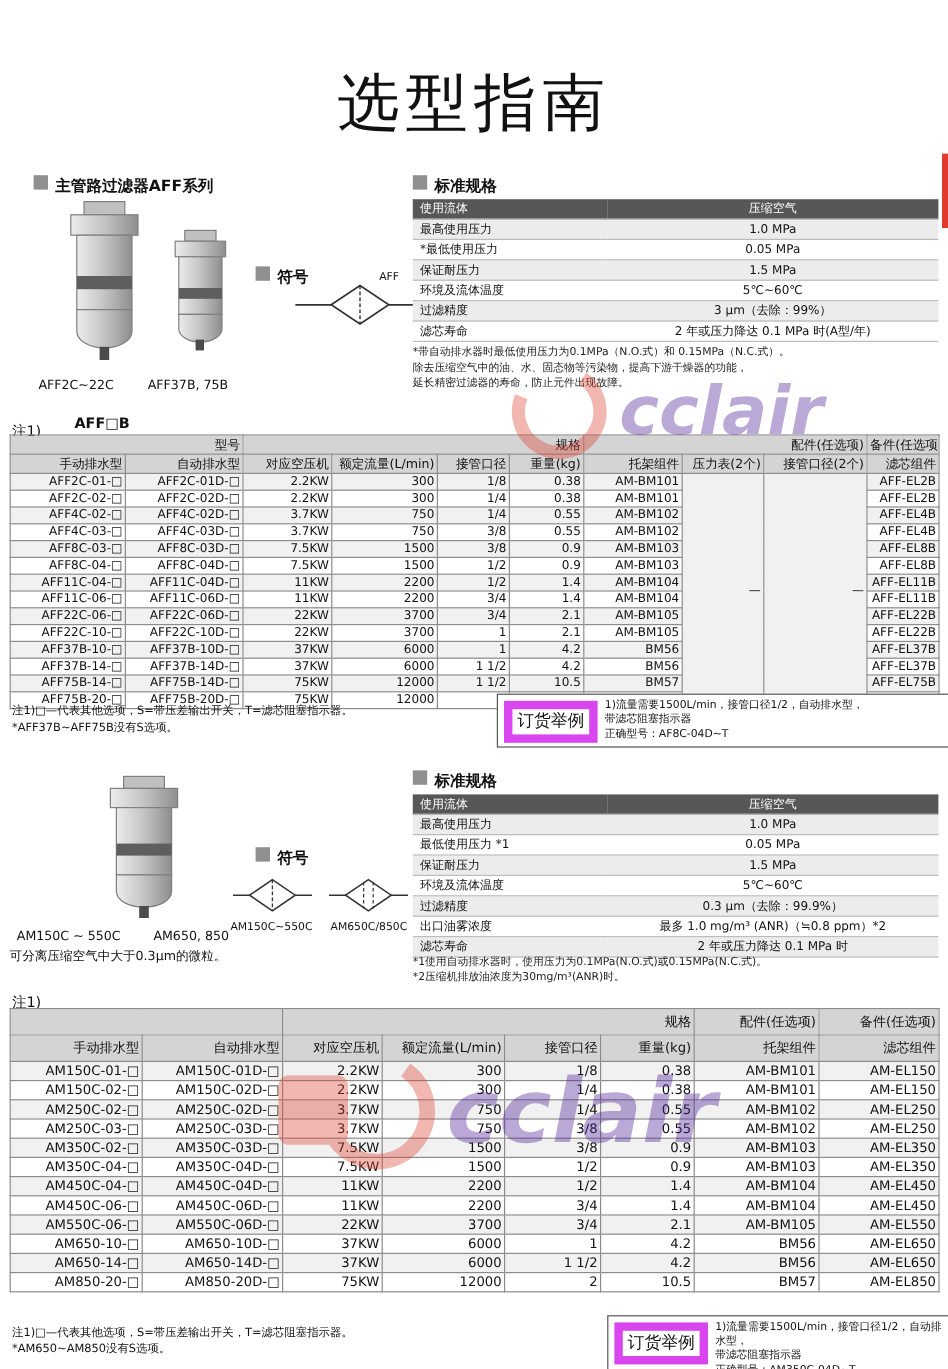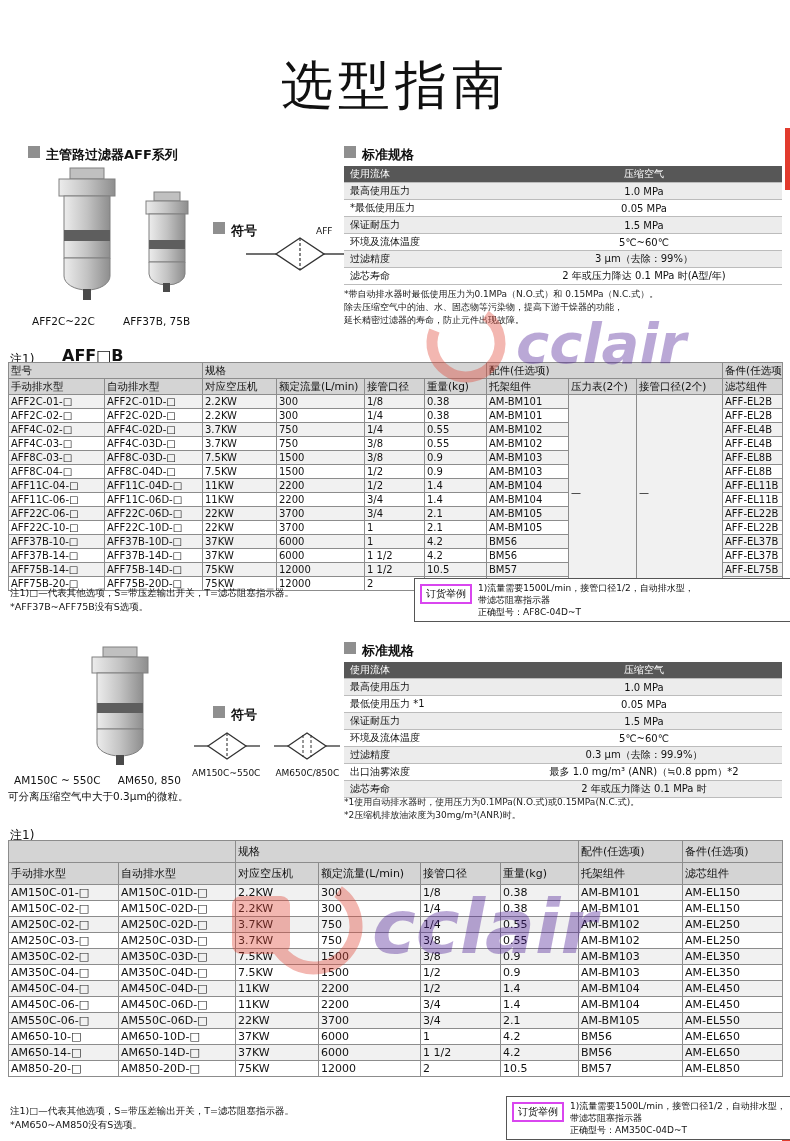--- a/index.html
+++ b/index.html
@@ -13,38 +13,38 @@
   .sec-head .sq{width:12px;height:12px;background:#8f8f8f;flex:0 0 auto}
   
   .spec{border-collapse:collapse;width:438px;font-size:10px;table-layout:fixed}
   .spec td{border-bottom:1px solid #bcbcbc;height:16px;padding:0 6px;vertical-align:middle}
   .spec td:first-child{width:150px;text-align:left}
   .spec td:last-child{text-align:center}
   .spec tbody tr:nth-child(even){background:#ececec}
   .spec tbody tr:first-child{background:#575757;color:#fff}
   .small-note{font-size:9px;line-height:1.45;color:#222}
   
-  .big{border-collapse:collapse;width:774px;text-align:left;table-layout:fixed}
+  .big{border-collapse:collapse;width:774px;text-align:right;table-layout:fixed}
   .big th,.big td{border:1px solid #8c8c8c;padding:0 2px;overflow:hidden;white-space:nowrap}
   .big th{background:#d4d4d4;font-weight:400}
   .t1{font-size:10px}
   .t1 th{height:15px;font-size:10.5px}
   .t1 td{height:13px}
   .t2{font-size:11px}
   .t2 th{height:21px}
   .t2 td{height:15px}
   .big tbody tr:nth-child(odd) td{background:#f1f1f1}
   .big tbody tr:nth-child(even) td{background:#ffffff}
-  .model-title{font-size:16px;font-weight:700}
+  .model-title{font-size:12px;font-weight:700}
   .tiny{font-size:12px}
   .note{font-size:9.5px;line-height:1.45}
   
   .order{display:flex;align-items:flex-start;gap:6px;border:1px solid #555;background:#fff;
          padding:3px 5px;font-size:9px;line-height:1.35}
-  .order .tag{border:2px solid #d946ef;padding:1px 4px;font-size:10px;white-space:nowrap;margin-top:2px}
+  .order .tag{border:7px solid #d946ef;padding:1px 4px;font-size:14px;white-space:nowrap;margin-top:2px}
   .prod-label{font-size:10.5px;white-space:nowrap}
   .sym-label{font-size:9px;white-space:nowrap}
   .desc{font-size:10.5px;white-space:nowrap}
   
   .wm{display:flex;align-items:center;gap:4px;opacity:.38;pointer-events:none;z-index:5}
   .wm .wm-text{color:#4c1d95;font-style:italic;font-weight:700}
   
   .red-bar{background:#e23b2e}
 </style>
 </head>
@@ -351,21 +351,21 @@
     <rect x="33" y="2" width="34" height="10" fill="#c0c0c0" stroke="#808080"></rect>
     <rect x="22" y="12" width="56" height="16" fill="url(#g1)" stroke="#808080"></rect>
     <rect x="27" y="28" width="46" height="56" fill="url(#g1)" stroke="#808080"></rect>
     <rect x="27" y="58" width="46" height="10" fill="#5e5e5e"></rect>
     <path d="M27,84 h46 v14 a23,13 0 0 1 -46,0 z" fill="url(#g1)" stroke="#808080"></path>
     <rect x="46" y="110" width="8" height="10" fill="#4a4a4a"></rect>
   </svg>
 </div>
 <div class="abs prod-label" style="left:14px;top:774px">
   <span>AM150C ~ 550C</span>
-  <span style="margin-left:14px">AM650, 850</span>
+  <span style="margin-left:24px">AM650, 850</span>
 </div>
 <div class="abs desc" style="left:8px;top:790px">可分离压缩空气中大于0.3μm的微粒。</div>
 
 <div class="abs sec-head" style="left:213px;top:706px">
   <span class="sq"></span>
   <span>符号</span>
 </div>
 <div class="abs" style="left:192px;top:728px;display:flex;gap:14px">
   <div style="text-align:right">
     <svg width="66" height="36" viewBox="0 0 66 36">

